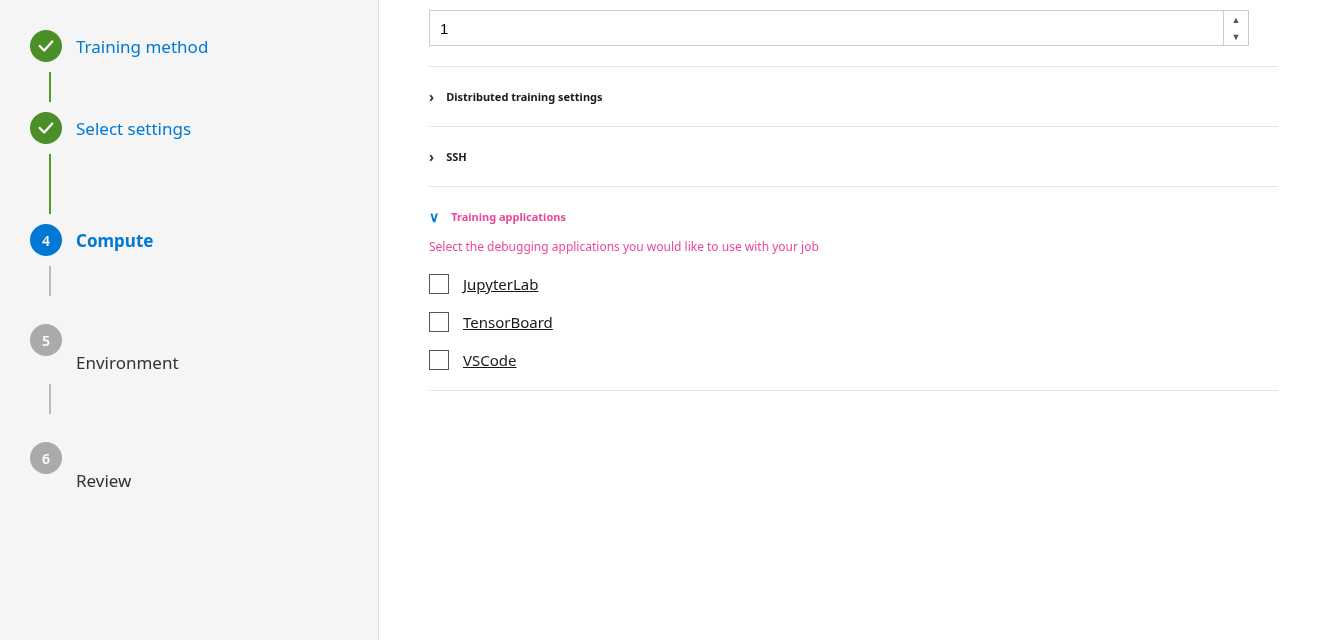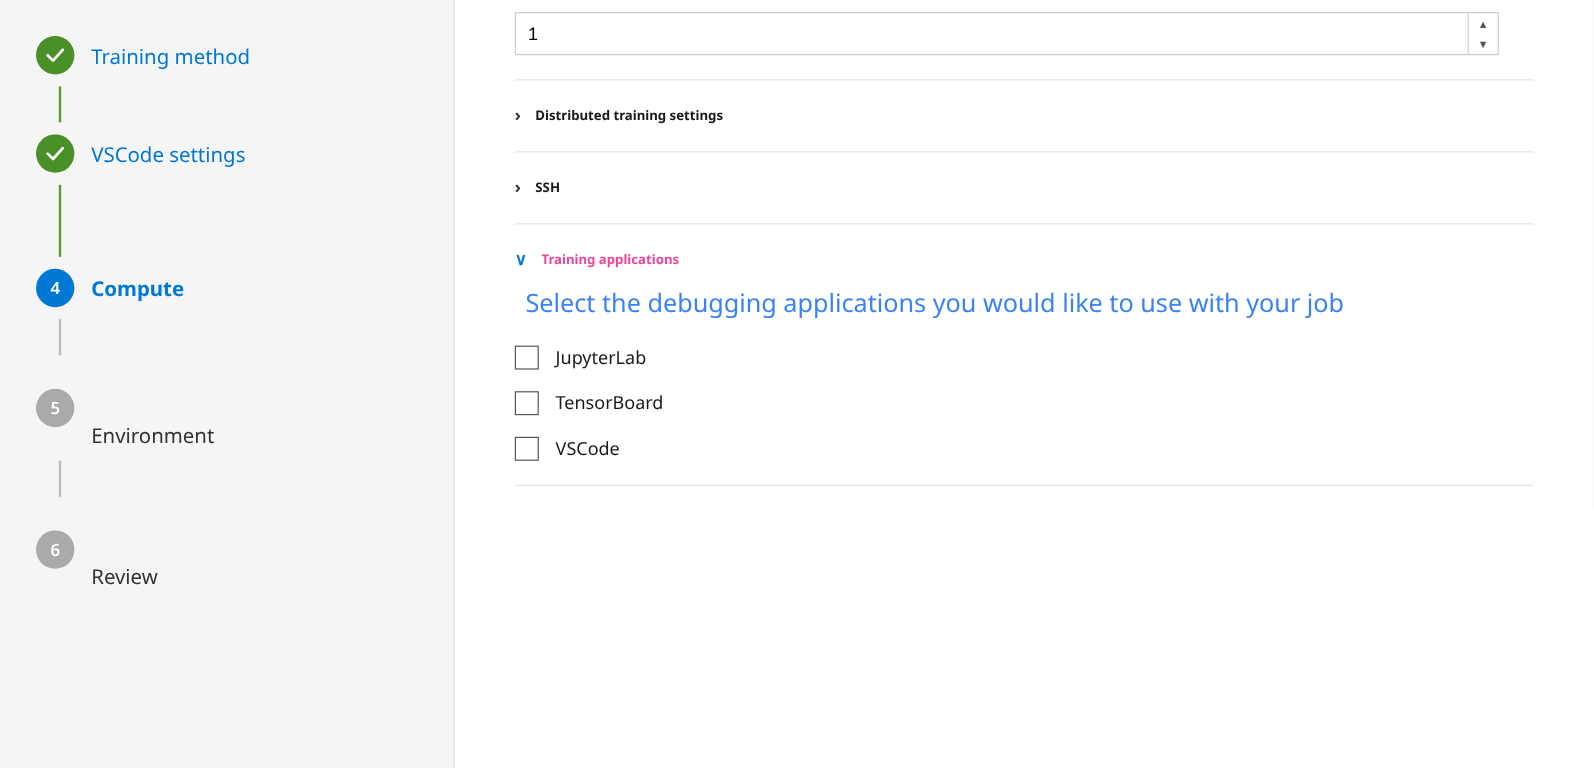--- a/index.html
+++ b/index.html
@@ -181,26 +181,25 @@
       font-weight: 700;
       color: #1a1a1a;
     }
 
     .accordion-title.expanded {
       color: #ec4899;
     }
 
     
     .section-description {
-      font-size: 21px;
-      color: #3b82f6;
+      font-size: 12px;
+      color: #ec4899;
       margin: 12px 0 18px 0;
       line-height: 1.5;
       max-width: 700px;
-      text-align: center;
     }
 
     .checkbox-list {
       display: flex;
       flex-direction: column;
       gap: 18px;
     }
 
     .checkbox-item {
       display: flex;
@@ -213,20 +212,21 @@
       width: 20px;
       height: 20px;
       border: 1.5px solid #555;
       background: #fff;
       flex-shrink: 0;
     }
 
     .checkbox-label {
       font-size: 15px;
       color: #1a1a1a;
+      text-decoration: underline;
     }
   </style>
 </head>
 <body>
 
 <div class="sidebar">
 
   <div class="step-item">
     <div class="step-circle completed">
       <svg viewBox="0 0 20 20">
@@ -239,21 +239,21 @@
   <div class="step-connector">
     <div class="connector-line"></div>
   </div>
 
   <div class="step-item">
     <div class="step-circle completed">
       <svg viewBox="0 0 20 20">
           <polyline points="3,10 8,15 17,5" stroke="white" stroke-width="2.5" fill="none" stroke-linecap="round" stroke-linejoin="round"></polyline>
         </svg>
     </div>
-    <span class="step-label completed">VSCode settings</span>
+    <span class="step-label completed">Select settings</span>
   </div>
 
   <div class="step-connector">
     <div class="connector-line"></div>
   </div>
 
 
   <div class="step-connector">
     <div class="connector-line"></div>
   </div>

